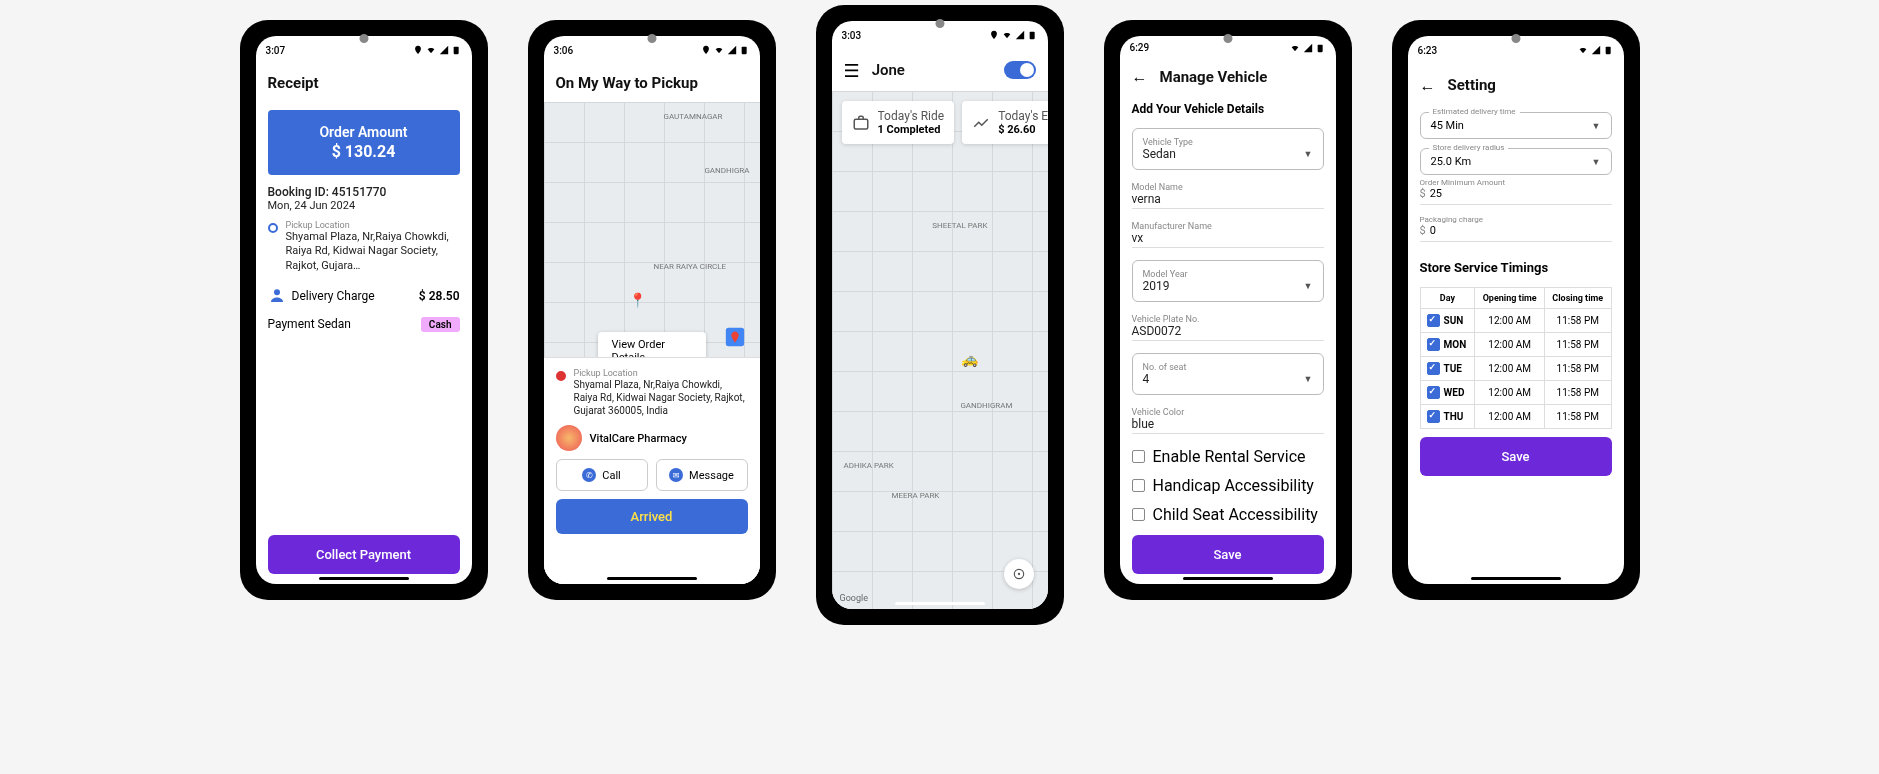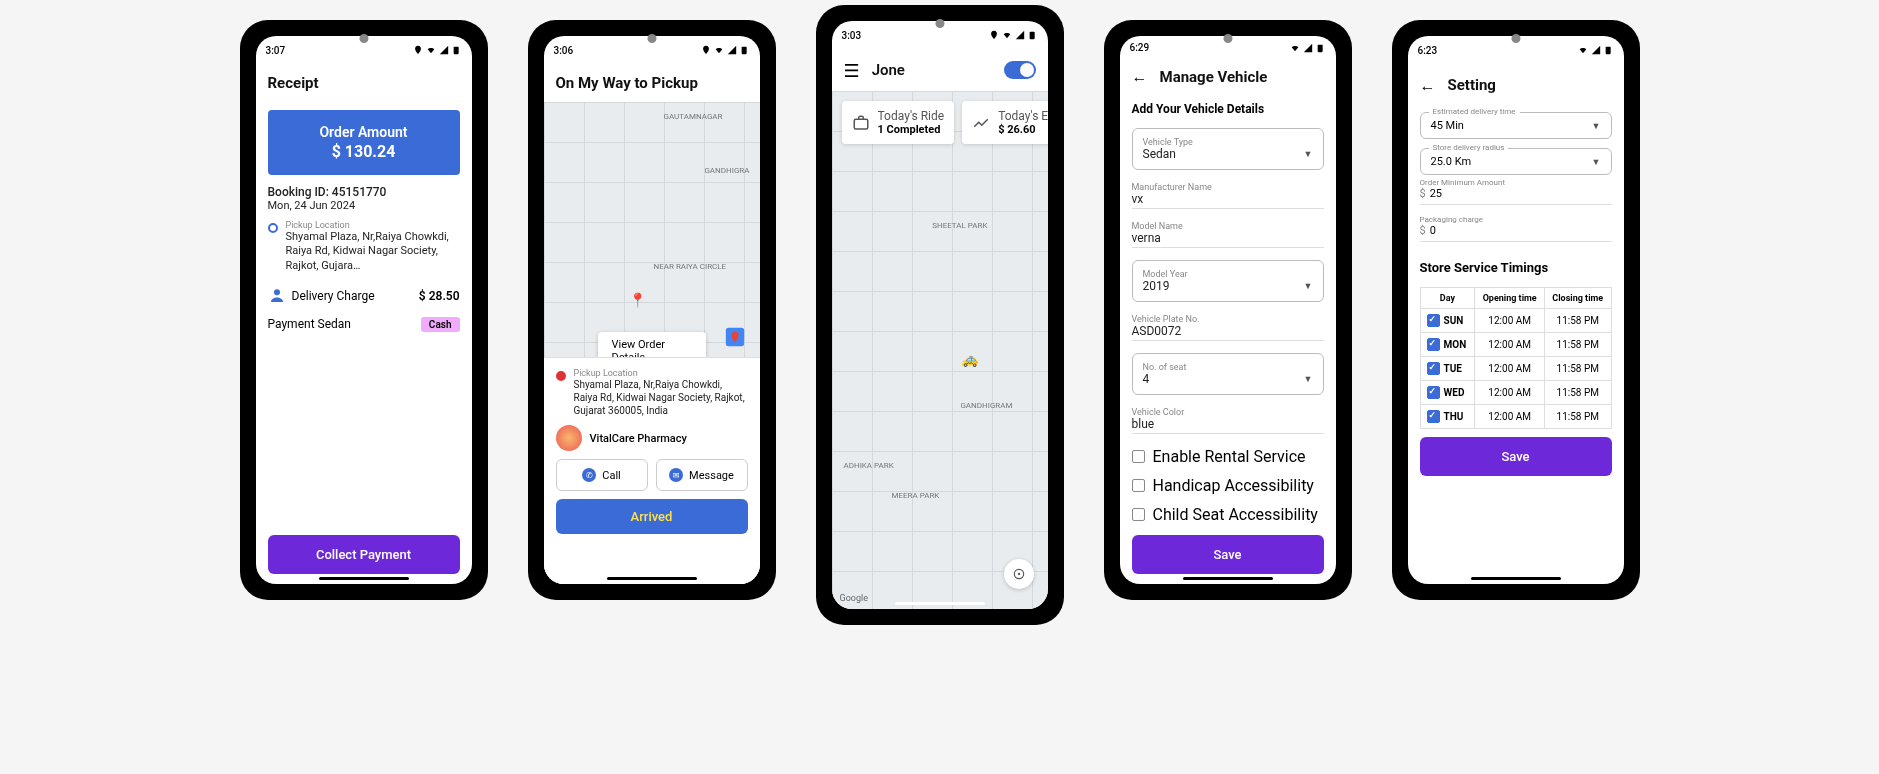--- a/index.html
+++ b/index.html
@@ -496,26 +496,26 @@
     </div>
     <div class="section-title" style="font-size:12px">Add Your Vehicle Details</div>
     <div class="form-field outlined">
       <div class="form-label">Vehicle Type</div>
       <div class="form-value">
           <span>Sedan</span>
           <span class="dropdown-caret">▼</span>
         </div>
     </div>
     <div class="form-field">
+      <div class="form-label">Model Name</div>
+      <div class="form-value">verna</div>
+    </div>
+    <div class="form-field">
       <div class="form-label">Manufacturer Name</div>
       <div class="form-value">vx</div>
-    </div>
-    <div class="form-field">
-      <div class="form-label">Model Name</div>
-      <div class="form-value">verna</div>
     </div>
     <div class="form-field outlined">
       <div class="form-label">Model Year</div>
       <div class="form-value">
           <span>2019</span>
           <span class="dropdown-caret">▼</span>
         </div>
     </div>
     <div class="form-field">
       <div class="form-label">Vehicle Plate No.</div>

